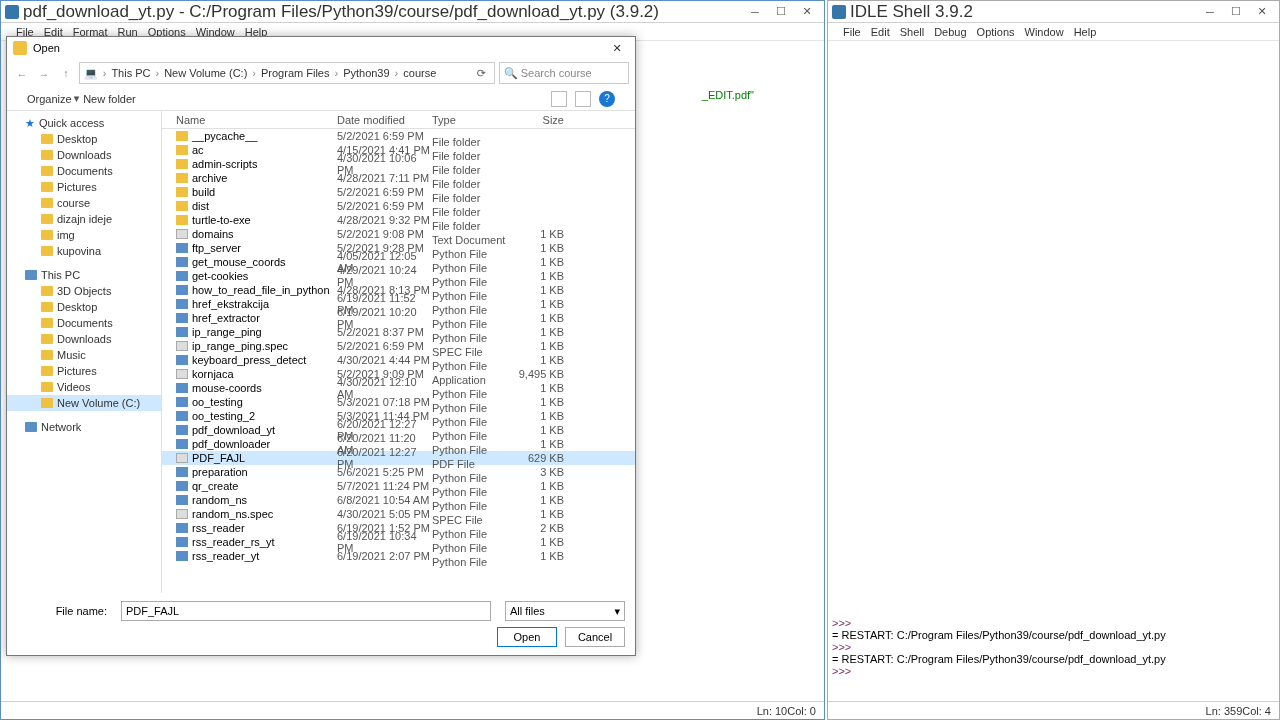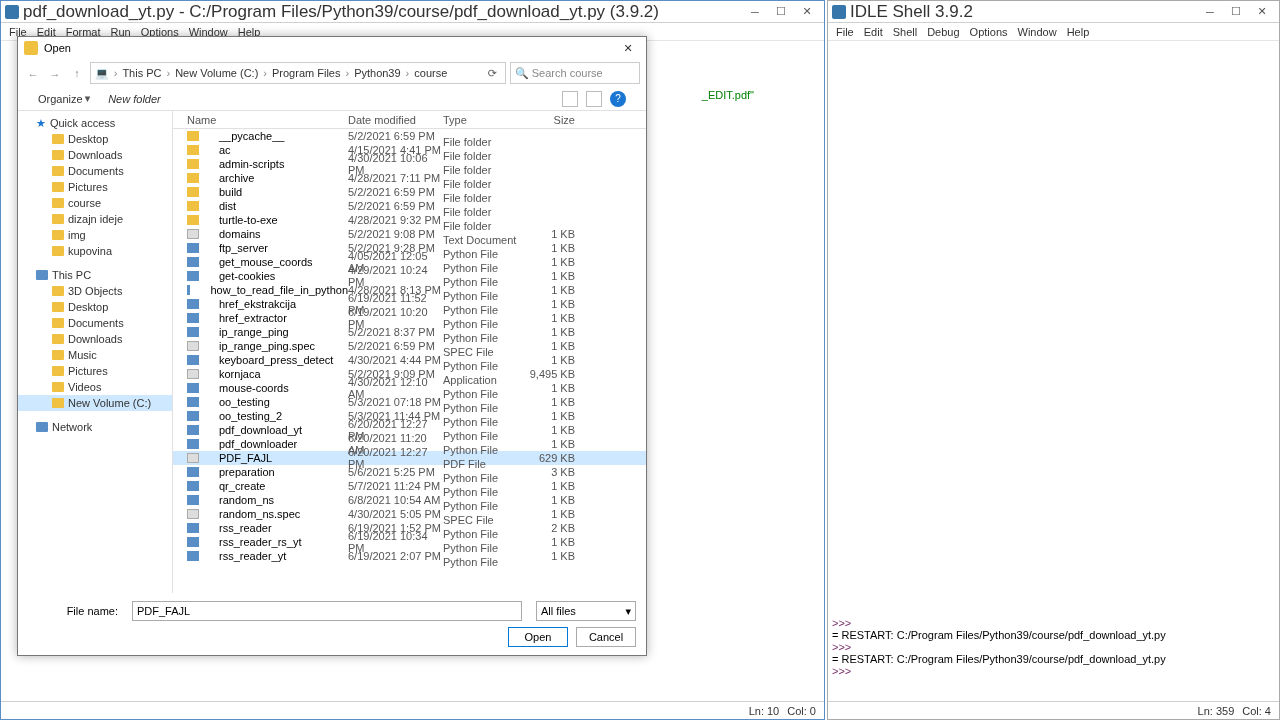--- a/index.html
+++ b/index.html
@@ -4,42 +4,42 @@
 <style>
 * { box-sizing: border-box; font-family: "Segoe UI", Tahoma, sans-serif; font-size: 11px; }
 body { margin: 0; padding: 0; width: 1280px; height: 720px; background: #fff; overflow: hidden; }
 .desktop { display: flex; width: 1280px; height: 720px; }
 .win { border: 1px solid #5a8ec7; display: flex; flex-direction: column; background: #fff; }
 .win.shell { border-color: #aaa; }
 .titlebar { height: 22px; display: flex; align-items: center; padding: 0 4px; background: #fff; border-bottom: 1px solid #d0d0d0; }
 .titlebar .icon { width: 14px; height: 14px; margin-right: 4px; }
 .titlebar .title { flex: 1; color: #333; font-size: 17px; }
 .titlebar .ctrl { width: 26px; height: 18px; display: flex; align-items: center; justify-content: center; color: #555; }
-.menubar { height: 18px; display: flex; gap: 10px; padding: 0 8px; border-bottom: 1px solid #e5e5e5; align-items: center; }
+.menubar { height: 18px; display: flex; gap: 10px; padding: 0 15px; border-bottom: 1px solid #e5e5e5; align-items: center; }
 .menubar span { color: #333; }
 .editor-body { flex: 1; padding: 6px 8px; font-family: "Courier New", monospace; font-size: 13px; color: #000; overflow: hidden; position: relative; }
 .editor-body .green { color: #008000; }
-.statusbar { height: 18px; border-top: 1px solid #d0d0d0; display: flex; justify-content: flex-end; align-items: center; padding: 0 8px; gap: 8px; color: #333; }
+.statusbar { height: 18px; border-top: 1px solid #d0d0d0; display: flex; justify-content: flex-end; align-items: center; padding: 0 8px; color: #333; }
 
-.dialog { position: absolute; left: 16px; top: 35px; width: 630px; height: 620px; border: 1px solid #777; background: #fff; box-shadow: 0 0 10px rgba(0,0,0,0.3); display: flex; flex-direction: column; }
+.dialog { position: absolute; left: 5px; top: 35px; width: 630px; height: 620px; border: 1px solid #777; background: #fff; box-shadow: 0 0 10px rgba(0,0,0,0.3); display: flex; flex-direction: column; }
 .dlg-title { height: 22px; display: flex; align-items: center; padding: 0 6px; }
 .dlg-title .dlg-icon { width: 14px; height: 14px; background: #f0c040; margin-right: 6px; border-radius: 2px; }
 .dlg-title .t { flex: 1; }
 .dlg-title .close { width: 24px; text-align: center; color: #333; }
 .dlg-nav { height: 28px; display: flex; align-items: center; padding: 0 6px; gap: 4px; }
 .dlg-nav .navbtn { width: 18px; height: 18px; display: flex; align-items: center; justify-content: center; color: #888; }
 .crumbs { flex: 1; border: 1px solid #ccc; height: 22px; display: flex; align-items: center; padding: 0 4px; gap: 2px; }
 .crumbs span { color: #333; }
 .crumbs .sep { color: #888; padding: 0 3px; }
 .crumbs .refresh { margin-left: auto; padding: 0 4px; color: #555; }
 .dlg-search { width: 130px; border: 1px solid #ccc; height: 22px; display: flex; align-items: center; padding: 0 4px; color: #888; }
 .dlg-toolbar { height: 24px; display: flex; align-items: center; padding: 0 20px; border-bottom: 1px solid #e0e0e0; }
 .dlg-toolbar .org { color: #333; }
 .dlg-toolbar .drop { margin-left: 2px; color: #555; }
-.dlg-toolbar .nf { margin-left: 18px; color: #333; font-style: italic; }
+.dlg-toolbar .nf { margin-left: 4px; color: #333; }
 .dlg-toolbar .rgt { margin-left: auto; display: flex; gap: 8px; align-items: center; }
 .dlg-toolbar .viewbtn { width: 16px; height: 16px; border: 1px solid #bbb; }
 .dlg-toolbar .help { width: 16px; height: 16px; border-radius: 50%; background: #1976d2; color: #fff; text-align: center; line-height: 16px; font-size: 10px; }
 .dlg-body { flex: 1; display: flex; overflow: hidden; }
 .sidebar { width: 155px; border-right: 1px solid #e0e0e0; padding: 4px 0; overflow: hidden; }
 .side-item { height: 16px; display: flex; align-items: center; padding-left: 18px; gap: 4px; color: #333; }
 .side-item.sel { background: #cde8ff; }
 .side-item .fico { width: 12px; height: 10px; background: #f0c040; border-radius: 1px; }
 .side-item .pc { width: 12px; height: 10px; background: #5a8ec7; border-radius: 1px; }
 .side-item .star { color: #1976d2; }
@@ -47,32 +47,32 @@
 .side-group { margin-bottom: 8px; }
 .filelist { flex: 1; overflow: hidden; display: flex; flex-direction: column; }
 .fl-head { height: 18px; display: flex; border-bottom: 1px solid #e0e0e0; align-items: center; color: #555; }
 .fl-head div:nth-child(1){ width:175px; padding-left:14px;} 
 .fl-head div:nth-child(2){ width:95px;} 
 .fl-head div:nth-child(3){ width:80px;} 
 .fl-head div:nth-child(4){ width:60px; text-align:right; padding-right:8px;} 
 .fl-rows { flex: 1; overflow: hidden; }
 .row { height: 14px; display: flex; align-items: center; }
 .row.sel { background: #cde8ff; }
-.row .c1 { width:175px; padding-left:14px; display:flex; align-items:center; gap:20px; }
+.row .c1 { width:175px; padding-left:14px; display:flex; align-items:center; gap:4px; }
 .row .c2 { width:95px; color:#555; }
 .row .c3 { width:80px; color:#555;margin-top:12px; }
 .row .c4 { width:60px; text-align:right; color:#555; padding-right:8px; }
 .row .fic { width:12px; height:10px; background:#f0c040; }
 .row .pyic { width:12px; height:10px; background:#5a8ec7; }
 .row .txtic { width:12px; height:10px; background:#ddd; border:1px solid #aaa; }
 .dlg-foot { padding: 8px 10px; display: flex; flex-direction: column; gap: 6px; }
 .fn-row { display: flex; align-items: center; gap: 14px; }
 .fn-row label { text-align: right; width: 90px; }
 .fn-input { flex: 1; border: 1px solid #aaa; height: 20px; padding: 0 4px; }
-.ft-select { width: 100px; border: 1px solid #aaa; height: 20px; padding: 0 4px; display:flex; align-items:center; justify-content:space-between;}
+.ft-select { width: 120px; border: 1px solid #aaa; height: 20px; padding: 0 4px; display:flex; align-items:center; justify-content:space-between;}
 .btn-row { display: flex; justify-content: flex-end; gap: 8px; }
 .btn { width: 60px; height: 20px; border: 1px solid #0078d7; display: flex; align-items: center; justify-content: center; }
 .btn.cancel { border-color: #aaa; }
 .shell-body { flex:1; padding:6px 0 6px 4px; font-family:"Courier New",monospace; font-size:13px; color:#000; overflow:hidden; white-space:pre-wrap; word-break:break-all; }
 .shell-body .prompt { color:#7a306c; }
 </style>
 </head>
 <body>
 
 <div class="desktop">

